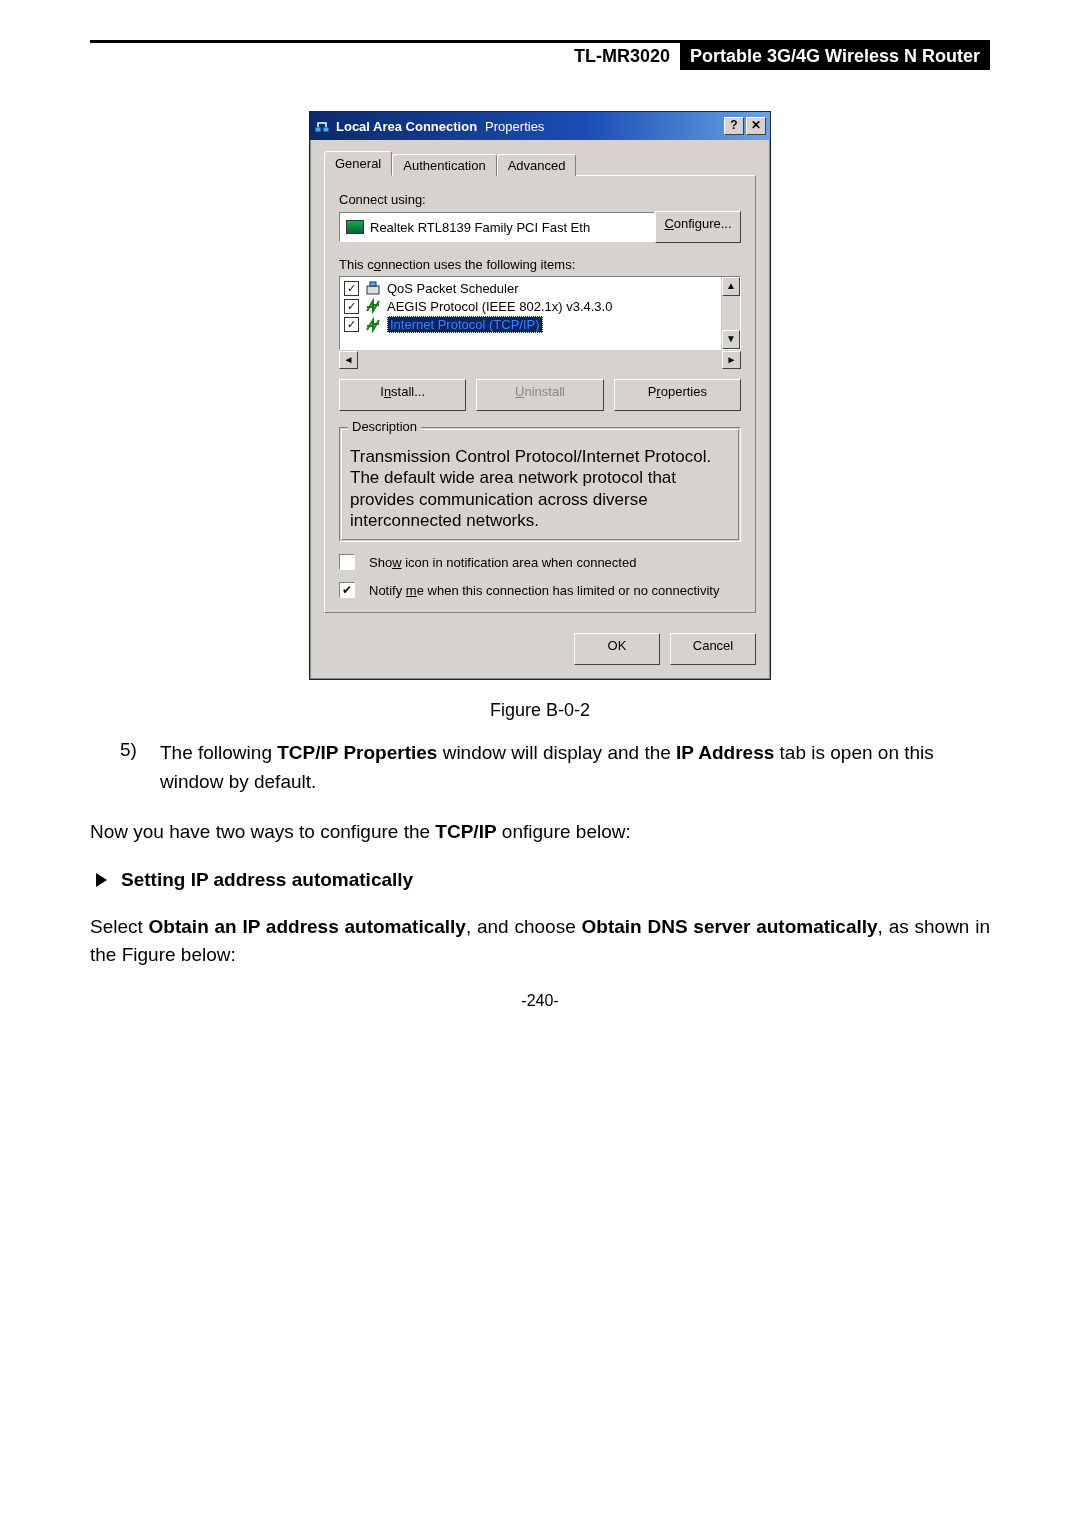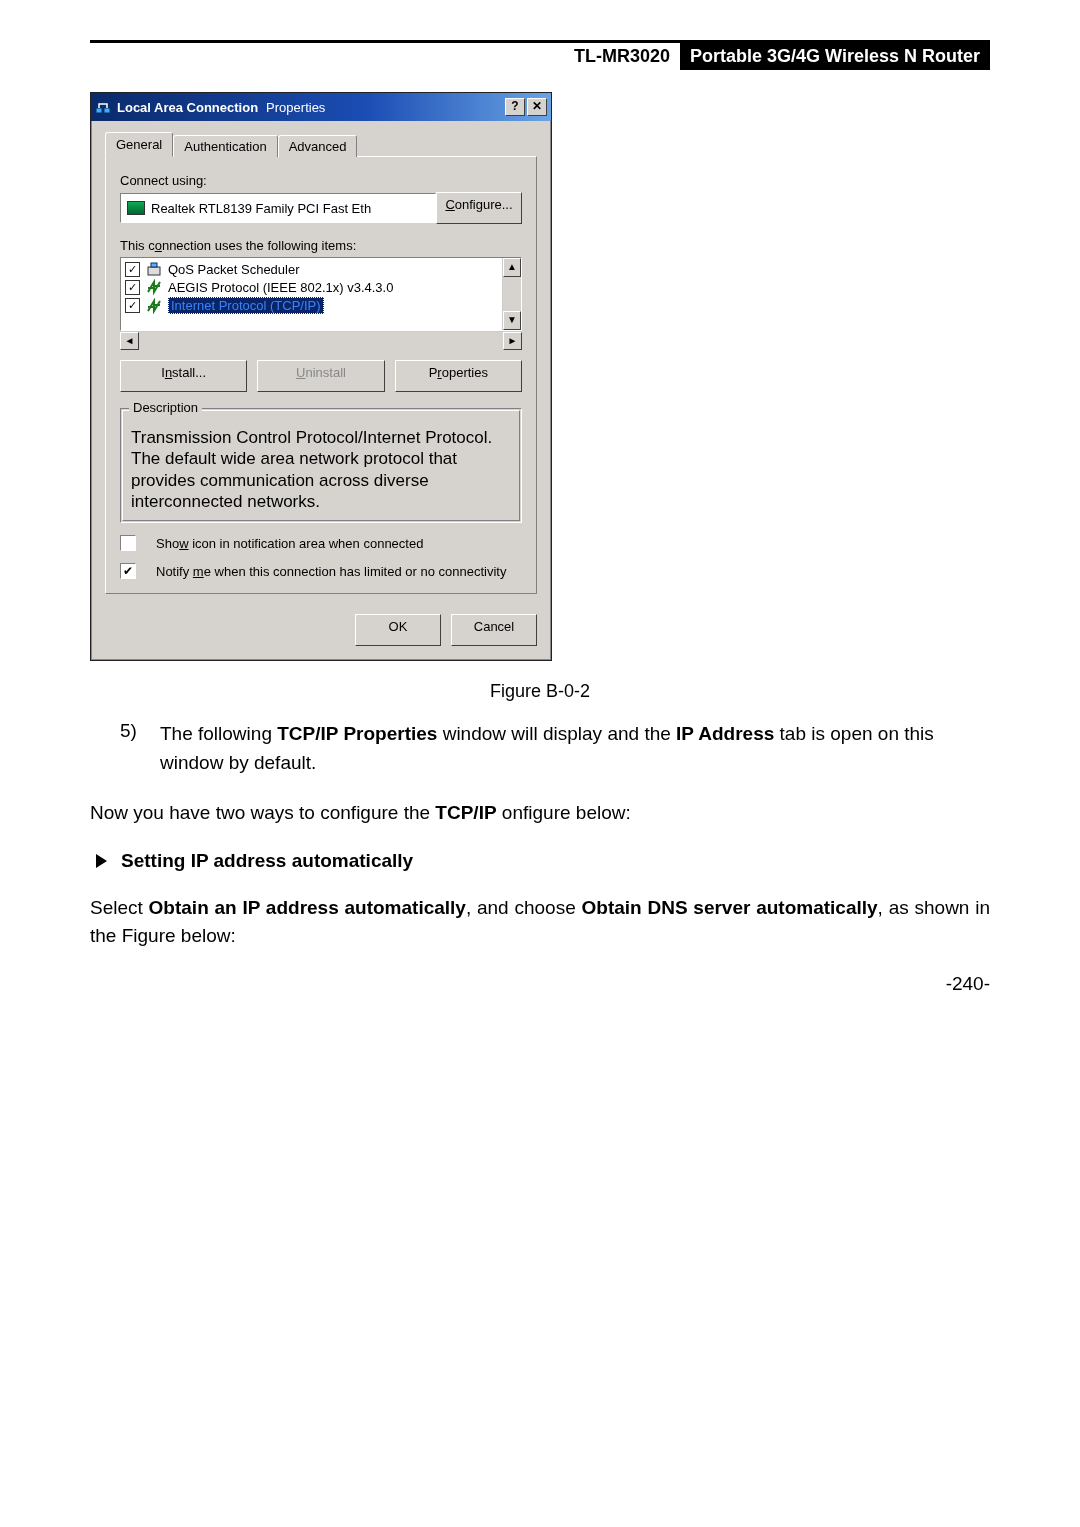--- a/index.html
+++ b/index.html
@@ -28,22 +28,22 @@
     color: #fff;
     padding: 3px 10px;
     font-weight: bold;
   }
   .header-label {
     padding: 3px 10px 3px 30px;
     font-weight: bold;
   }
   .win-container {
     display: flex;
-    justify-content: flex-start;
-    margin-top: 22px;
+    justify-content: center;
+    margin-top: 41px;
   }
   .win {
     width: 460px;
     border: 1px solid #222;
     background: #d6d3ce;
     font-family: Tahoma, Geneva, sans-serif;
     font-size: 13px;
     box-shadow: 0 0 0 1px #888 inset;
   }
   .titlebar {
@@ -206,21 +206,21 @@
   .group::before{
     content:"";position:absolute;inset:1px;
     border:1px solid #fff;
     border-right-color:#808080;border-bottom-color:#808080;
     pointer-events:none;
   }
   .group > .glegend{
     position:absolute;top:-9px;left:8px;background:#d6d3ce;padding:0 4px;font-size:13px;z-index:2;
   }
   .desctext{font-size:17px;line-height:1.25;position:relative;z-index:2;}
-  .checkrow{display:flex;align-items:center;gap:20px;margin-top:12px;}
+  .checkrow{display:flex;align-items:center;gap:14px;margin-top:12px;}
   .checkrow .cb{
     width:14px;height:14px;border-top:1px solid #808080;border-left:1px solid #808080;
     border-right:1px solid #fff;border-bottom:1px solid #fff;background:#fff;
     display:inline-flex;align-items:center;justify-content:center;font-size:12px;
   }
   .dlg-actions{
     display:flex;justify-content:flex-end;gap:10px;padding:10px 14px 14px 14px;
   }
   .figcaption{
     text-align:center;font-size:18px;margin:20px 0 12px 0;font-family:Arial,Helvetica,sans-serif;
@@ -229,21 +229,21 @@
   .bodytext .bold{font-weight:bold;}
   .ol-item{display:flex;gap:12px;margin:18px 0 22px 30px;}
   .ol-item .num{min-width:28px;font-size:19px;}
   .ol-item .txt{font-size:19px;line-height:1.5;}
   .arrowline{display:flex;align-items:center;gap:14px;margin:0 0 22px 6px;}
   .triangle{
     width:0;height:0;border-top:7px solid transparent;border-bottom:7px solid transparent;
     border-left:11px solid #000;display:inline-block;
   }
   .underline{text-decoration:underline;}
-  .pagenum{text-align:right;font-size:19px;}
+  .pagenum{text-align:center;font-size:16px;}
 </style>
 </head>
 <body>
 
 <div class="page">
   <div class="header-line"></div>
   <div class="header-bar">
     <span class="header-label">TL-MR3020</span>
     <span class="header-dark">Portable 3G/4G Wireless N Router</span>
   </div>

